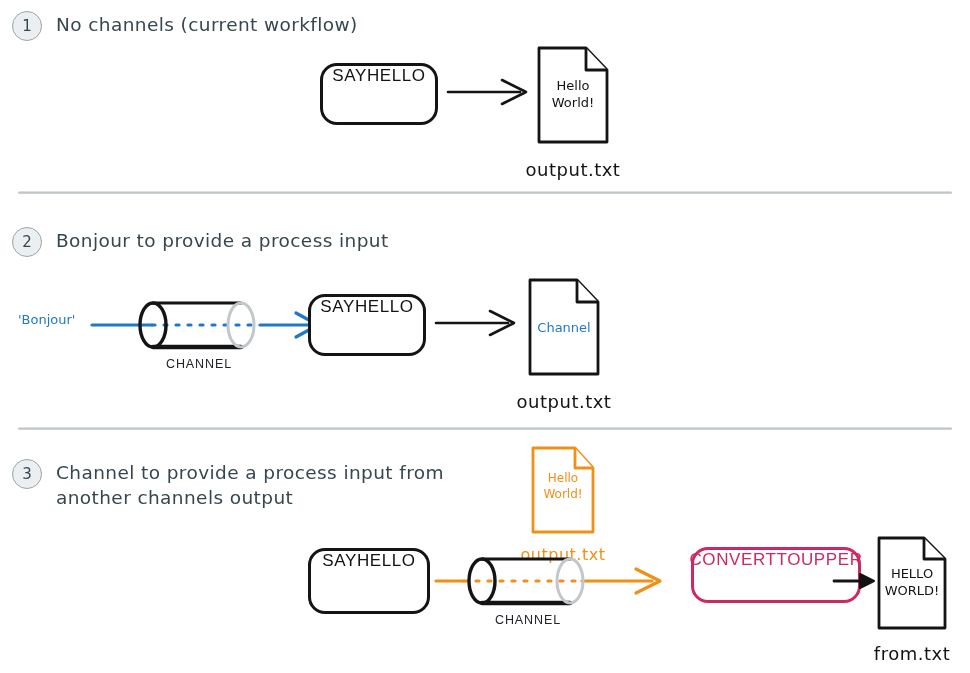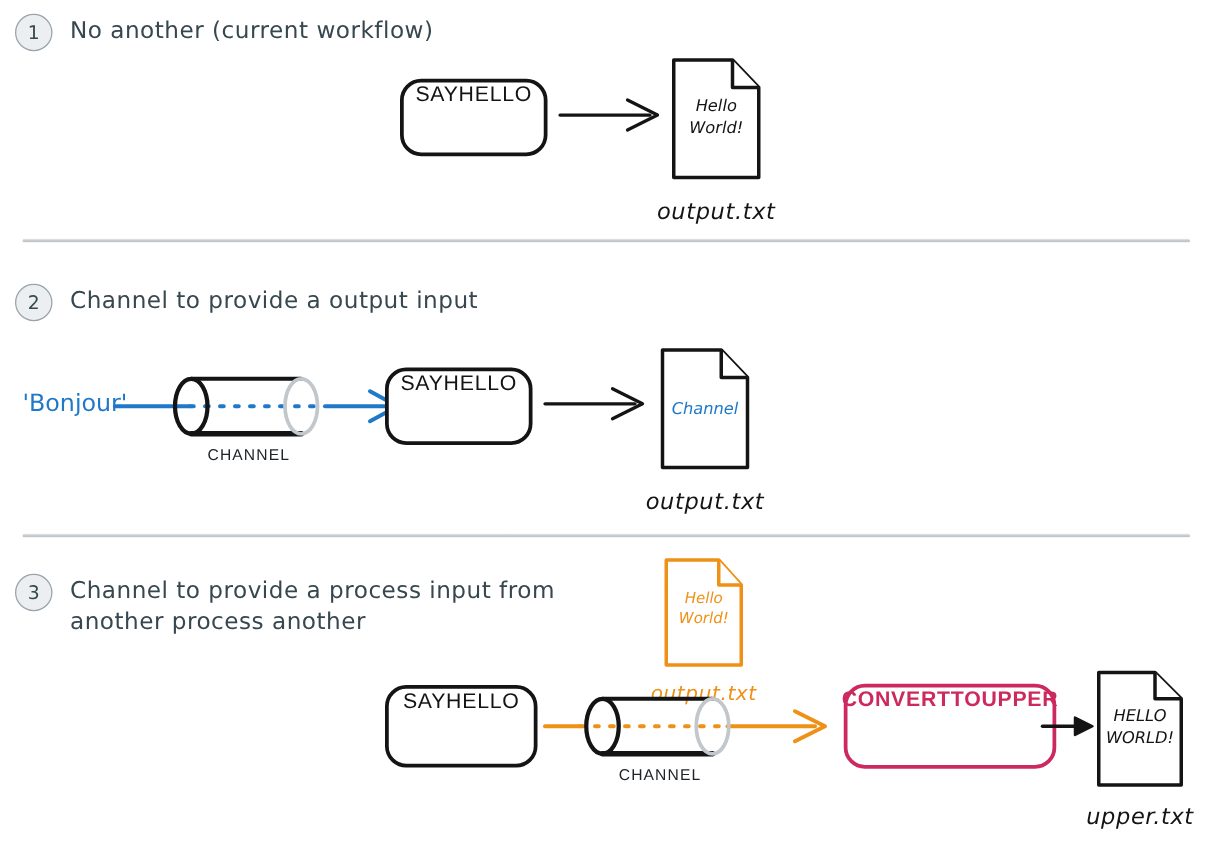--- a/index.html
+++ b/index.html
@@ -76,21 +76,20 @@
     color: #141414;
   }
   .process.accent {
     border-color: #cc2a5e;
     color: #cc2a5e;
     border-width: 3.2px;
   }
   
   .doc {
     position: absolute;
-    font-style: italic;
   }
   .doc svg { display: block; }
   .doc-text {
     position: absolute;
     left: 0;
     width: 100%;
     text-align: center;
     font-family: "DejaVu Sans", sans-serif;
     font-size: 13px;
     line-height: 17px;
@@ -126,33 +125,33 @@
     white-space: nowrap;
     text-align: right;
   }
   
   .conn { position: absolute; }
   .conn svg { display: block; overflow: visible; }
   
   .src-text {
     position: absolute;
     font-family: "DejaVu Sans", sans-serif;
-    font-size: 19px;
+    font-size: 13px;
     color: #1f78c8;
     white-space: nowrap;
   }
 </style>
 </head>
 <body>
 
 <div class="stage">
 
   <div class="caption-row" style="left:12px; top:10px;">
     <div class="badge">1</div>
-    <div class="caption-text">No another (current workflow)</div>
+    <div class="caption-text">No channels (current workflow)</div>
   </div>
 
   <div class="process" style="left:320px; top:63px; width:118px; height:62px;">
     <span>SAYHELLO</span>
   </div>
 
   <div class="conn" style="left:446px; top:77px;">
     <svg width="90" height="30" viewBox="0 0 90 30">
       <path d="M2,15 L74,15" stroke="#141414" stroke-width="2.6" fill="none" stroke-linecap="round"></path>
       <path d="M56,3 L80,15 L56,27" stroke="#141414" stroke-width="2.6" fill="none" stroke-linecap="round" stroke-linejoin="round"></path>
@@ -166,21 +165,21 @@
     </svg>
     <div class="doc-text" style="top:32px;">Hello
 World!</div>
     <div class="doc-label" style="top:104px;">output.txt</div>
   </div>
 
   <div class="divider" style="top:191px;"></div>
 
   <div class="caption-row" style="left:12px; top:226px;">
     <div class="badge">2</div>
-    <div class="caption-text">Channel to provide a output input</div>
+    <div class="caption-text">Bonjour to provide a process input</div>
   </div>
 
   <div class="src-text" style="left:18px; top:312px;">'Bonjour'</div>
 
   <div class="conn" style="left:92px; top:308px;">
     <svg width="232" height="34" viewBox="0 0 232 34">
       <path d="M0,17 L60,17" stroke="#1f78c8" stroke-width="3.2" fill="none" stroke-linecap="round"></path>
       <path d="M60,17 L168,17" stroke="#1f78c8" stroke-width="3.2" fill="none" stroke-linecap="round" stroke-dasharray="3 9"></path>
       <path d="M168,17 L218,17" stroke="#1f78c8" stroke-width="3.2" fill="none" stroke-linecap="round"></path>
       <path d="M204,5 L226,17 L204,29" stroke="#1f78c8" stroke-width="3.2" fill="none" stroke-linecap="round" stroke-linejoin="round"></path>
@@ -215,21 +214,21 @@
     </svg>
     <div class="doc-text blue" style="top:42px;">Channel</div>
     <div class="doc-label" style="top:104px;">output.txt</div>
   </div>
 
   <div class="divider" style="top:427px;"></div>
 
   <div class="caption-row" style="left:12px; top:458px;">
     <div class="badge">3</div>
     <div class="caption-text">Channel to provide a process input from
-another process another</div>
+another channels output</div>
   </div>
 
   <div class="doc" style="left:530px; top:445px;">
     <svg width="66" height="90" viewBox="0 0 66 90">
       <path d="M3,3 L45,3 L63,23 L63,87 L3,87 Z" fill="#ffffff" stroke="#ef9017" stroke-width="2.8" stroke-linejoin="round"></path>
       <path d="M45,3 L45,23 L63,23" fill="#ffffff" stroke="#ef9017" stroke-width="2.8" stroke-linejoin="round"></path>
     </svg>
     <div class="doc-text orange" style="top:25px; font-size:12px; line-height:16px;">Hello
 World!</div>
     <div class="doc-label orange" style="top:90px;">output.txt</div>
@@ -251,34 +250,34 @@
   <div class="channel" style="left:466px; top:549px;">
     <svg width="124" height="64" viewBox="0 0 124 64">
       <path d="M16,10 L104,10" stroke="#141414" stroke-width="3.2" fill="none" stroke-linecap="round"></path>
       <path d="M16,54 L104,54" stroke="#141414" stroke-width="4.4" fill="none" stroke-linecap="round"></path>
       <ellipse cx="104" cy="32" rx="13" ry="22" fill="none" stroke="#c2c7cc" stroke-width="3"></ellipse>
       <ellipse cx="16" cy="32" rx="13" ry="22" fill="none" stroke="#141414" stroke-width="3.4"></ellipse>
     </svg>
     <div class="channel-label" style="top:64px;">CHANNEL</div>
   </div>
 
-  <div class="process accent" style="left:675px; top:547px; width:170px; height:68px;font-weight:bold;">
+  <div class="process accent" style="left:691px; top:547px; width:170px; height:56px;">
     <span>CONVERTTOUPPER</span>
   </div>
 
   <div class="conn" style="left:832px; top:566px;">
     <svg width="46" height="30" viewBox="0 0 46 30">
       <path d="M2,15 L30,15" stroke="#141414" stroke-width="2.8" fill="none" stroke-linecap="round"></path>
       <path d="M28,8 L42,15 L28,22 Z" fill="#141414" stroke="#141414" stroke-width="2" stroke-linejoin="round"></path>
     </svg>
   </div>
 
   <div class="doc" style="left:876px; top:535px;">
     <svg width="72" height="96" viewBox="0 0 72 96">
       <path d="M3,3 L48,3 L69,24 L69,93 L3,93 Z" fill="#ffffff" stroke="#141414" stroke-width="2.8" stroke-linejoin="round"></path>
       <path d="M48,3 L48,24 L69,24" fill="#ffffff" stroke="#141414" stroke-width="2.8" stroke-linejoin="round"></path>
     </svg>
     <div class="doc-text" style="top:30px;">HELLO
 WORLD!</div>
-    <div class="doc-label" style="top:98px;">upper.txt</div>
+    <div class="doc-label" style="top:98px;">from.txt</div>
   </div>
 
 </div>
 
 </body></html>

